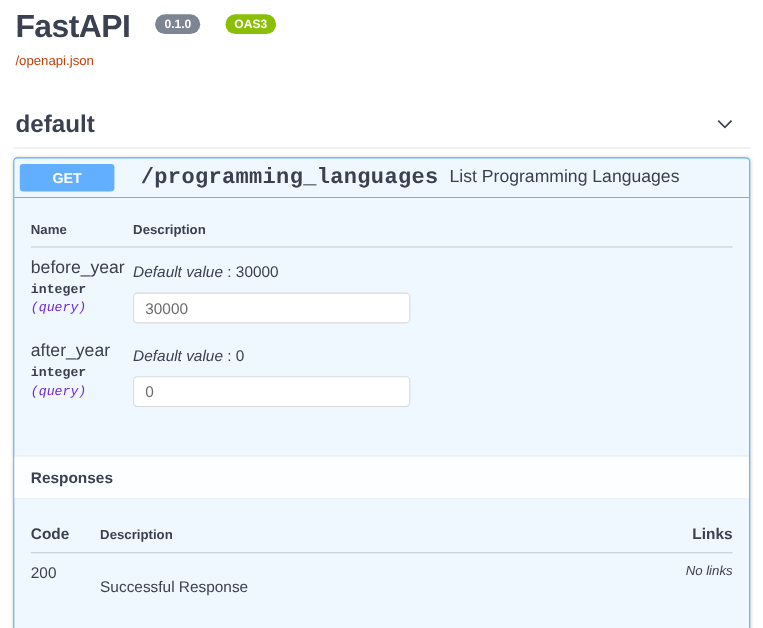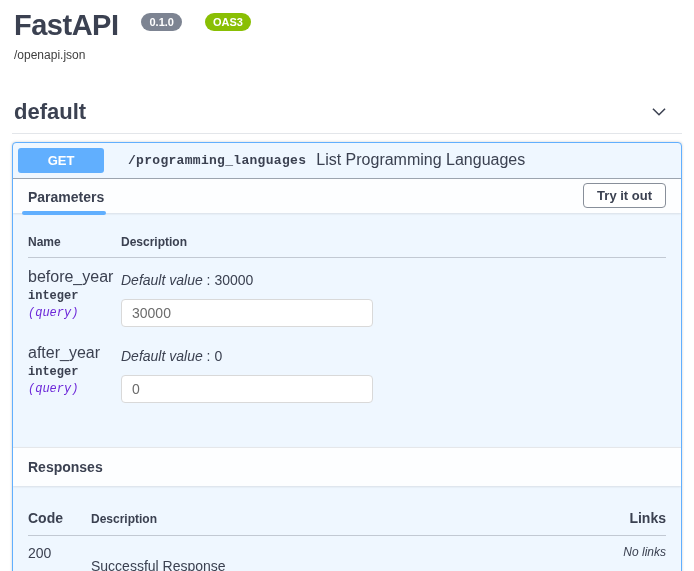--- a/index.html
+++ b/index.html
@@ -7,39 +7,39 @@
     font-family:"Liberation Sans", sans-serif; color:#3b4151; }
 
   
   .info { padding:10px 14px 0 14px; }
   .title-row { display:flex; align-items:flex-start;gap:16px; }
   .api-title { font-size:29px; font-weight:bold; line-height:1.1; letter-spacing:-0.5px; }
   .badge { display:inline-block; font-size:11px; font-weight:bold; color:#fff;
     padding:3px 8px; border-radius:12px; margin-left:7px; margin-top:3px; line-height:1.1; }
   .badge.version { background:#7d8492; }
   .badge.oas { background:#89bf04; }
-  .spec-link { display:inline-block; font-size:12px; color:#404040; text-decoration:none; margin-top:6px; }
+  .spec-link { display:inline-block; font-size:12px; color:#c2410c; text-decoration:none; margin-top:6px; }
 
   
   .tag-section { margin:34px 12px 0 12px; }
   .tag-header { display:flex; justify-content:space-between; align-items:center;
     padding:2px 4px 8px 2px; border-bottom:1px solid #e3e6ea; cursor:pointer; }
   .tag-title { font-size:22px; font-weight:bold; }
   .chevron { width:22px; height:22px; margin-right:8px; }
 
   
   .opblock { margin:8px 12px 0 12px; border:1px solid #61affe; border-radius:4px;
     background:#eff7ff; box-shadow:0 0 3px rgba(0,0,0,.19); height:520px; overflow:hidden; }
 
   .opblock-summary { display:flex; align-items:center; padding:5px;
     border-bottom:1px solid rgba(58,64,80,.45); cursor:pointer; }
   .method-badge { background:#61affe; color:#fff; font-weight:bold; font-size:13px;
     border-radius:3px; width:86px; text-align:center; padding:5px 0; flex-shrink:0; }
   .op-path { font-family:"Liberation Mono","DejaVu Sans Mono",monospace; font-weight:bold;
-    font-size:13px; margin-left:24px; letter-spacing:0.3px; }
+    font-size:20px; margin-left:24px; letter-spacing:0.3px; }
   .op-summary-text { font-size:16px; margin-left:10px; }
 
   .section-header { background:rgba(255,255,255,.85); display:flex; justify-content:space-between;
     align-items:center; padding:0 15px; height:34px; box-shadow:0 1px 2px rgba(0,0,0,.1); }
   .tab-item { position:relative; font-size:14px; font-weight:bold; padding:10px 0 6px 0;
     align-self:flex-start; cursor:pointer; }
   .tab-item::after { content:""; position:absolute; left:-6px; right:-2px; bottom:-4px;
     height:4px; background:#61affe; border-radius:2px; }
   .try-btn { background:#fff; border:1.5px solid #888f9a; border-radius:4px; color:#3b4151;
     font-family:"Liberation Sans",sans-serif; font-size:13px; font-weight:bold;
@@ -102,24 +102,20 @@
   </div>
 
   <div class="opblock" style="margin-left:0;margin-right:0;">
 
     <div class="opblock-summary">
       <span class="method-badge">GET</span>
       <span class="op-path">/programming_languages</span>
       <span class="op-summary-text">List Programming Languages</span>
     </div>
 
-    <div class="section-header">
-      <span class="tab-item">Parameters</span>
-      <button class="try-btn">Try it out</button>
-    </div>
 
     <div class="table-area">
       <div class="param-headers">
         <span class="col-name">Name</span>
         <span class="col-desc">Description</span>
       </div>
 
       <div class="param-row">
         <div class="col-name">
           <div class="param-name">before_year</div>

